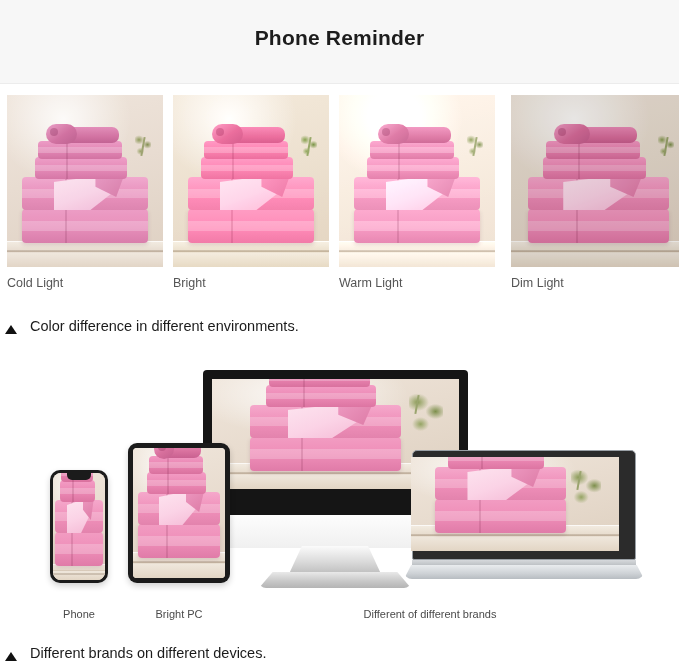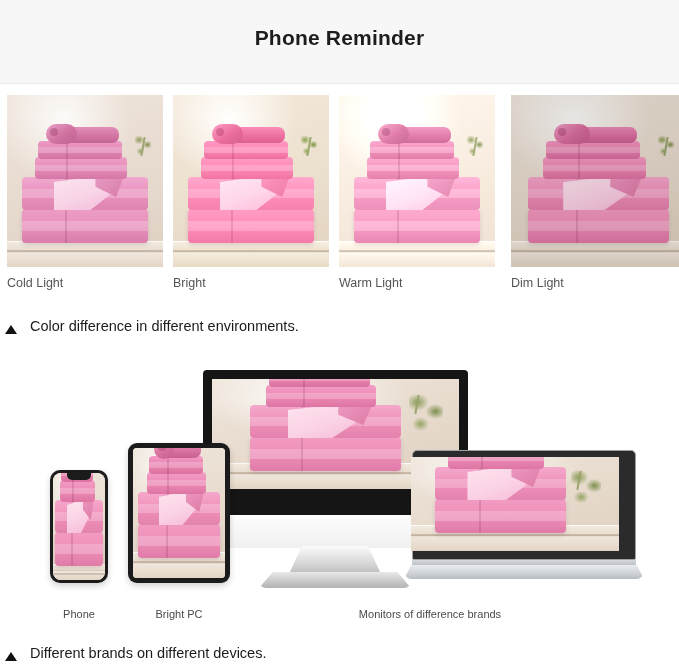--- a/index.html
+++ b/index.html
@@ -481,21 +481,21 @@
       </div>
       <div class="hinge"></div>
       <div class="deck"></div>
     </div>
 
   </div>
 
   <div class="device-labels">
     <div class="device-label dl-phone">Phone</div>
     <div class="device-label dl-tablet">Bright PC</div>
-    <div class="device-label dl-monitor">Monitors of difference brands</div>
+    <div class="device-label dl-monitor">Different of different brands</div>
   </div>
 
   <div class="caption caption-2">
     <span class="mark"></span>
     <span>Different brands on different devices.</span>
   </div>
 
 </div>
 
 </body></html>

